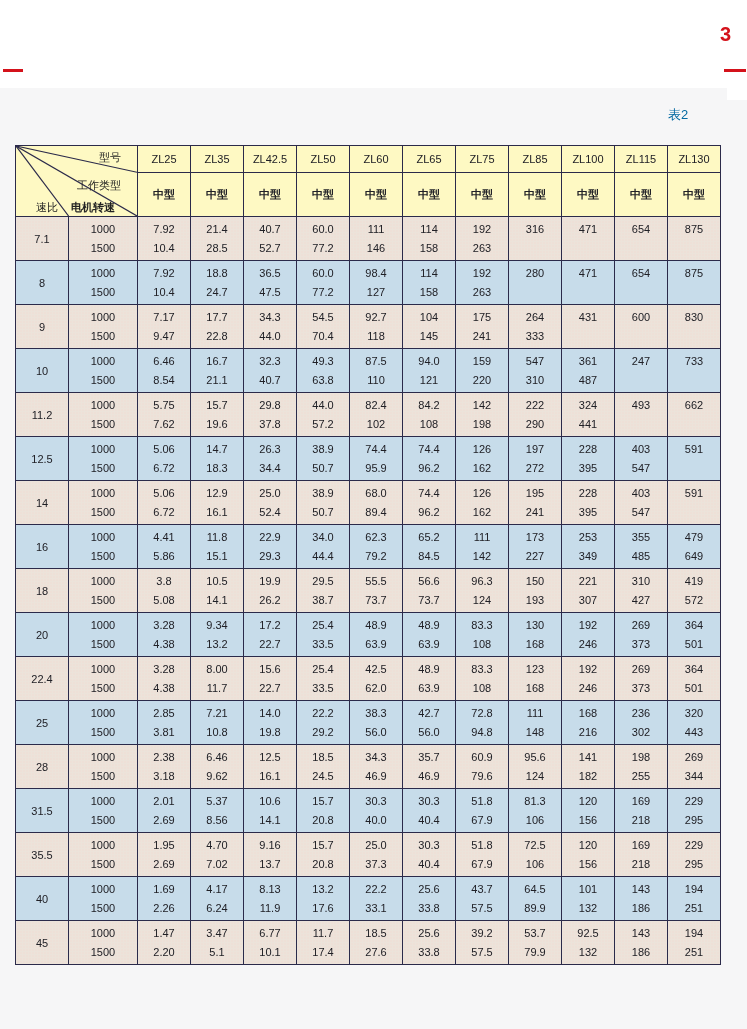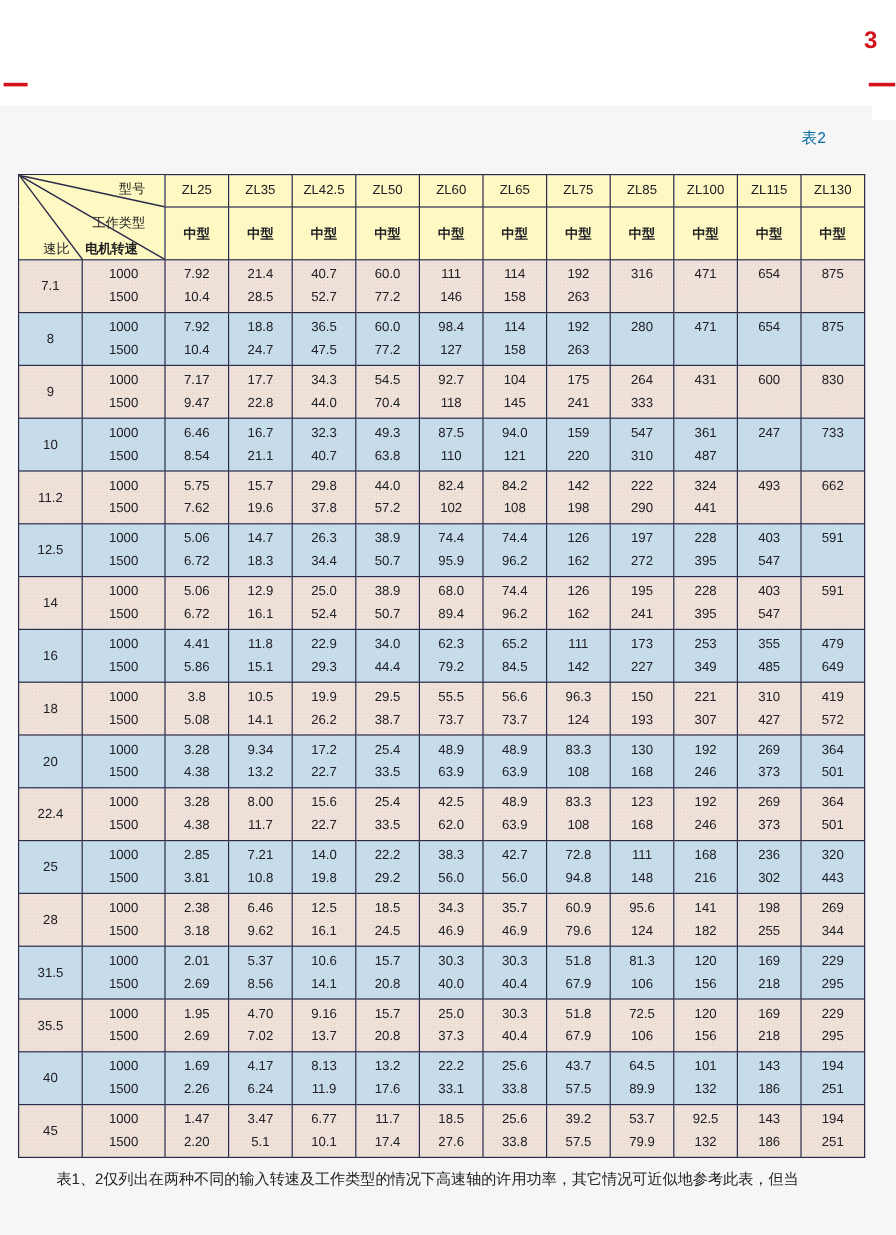--- a/index.html
+++ b/index.html
@@ -1403,14 +1403,13 @@
           <div class="pair">
             <span>194</span>
             <span>251</span>
           </div>
         </td>
       </tr>
     </tbody>
 </table>
 
 <div class="note">
-  <div class="l1">表1、2仅列出在两种不同的输入转速及工作类型的情况下高速轴的许用功率，其它情况可近似地参考此表，但当</div>
 </div>
 
 </body></html>

